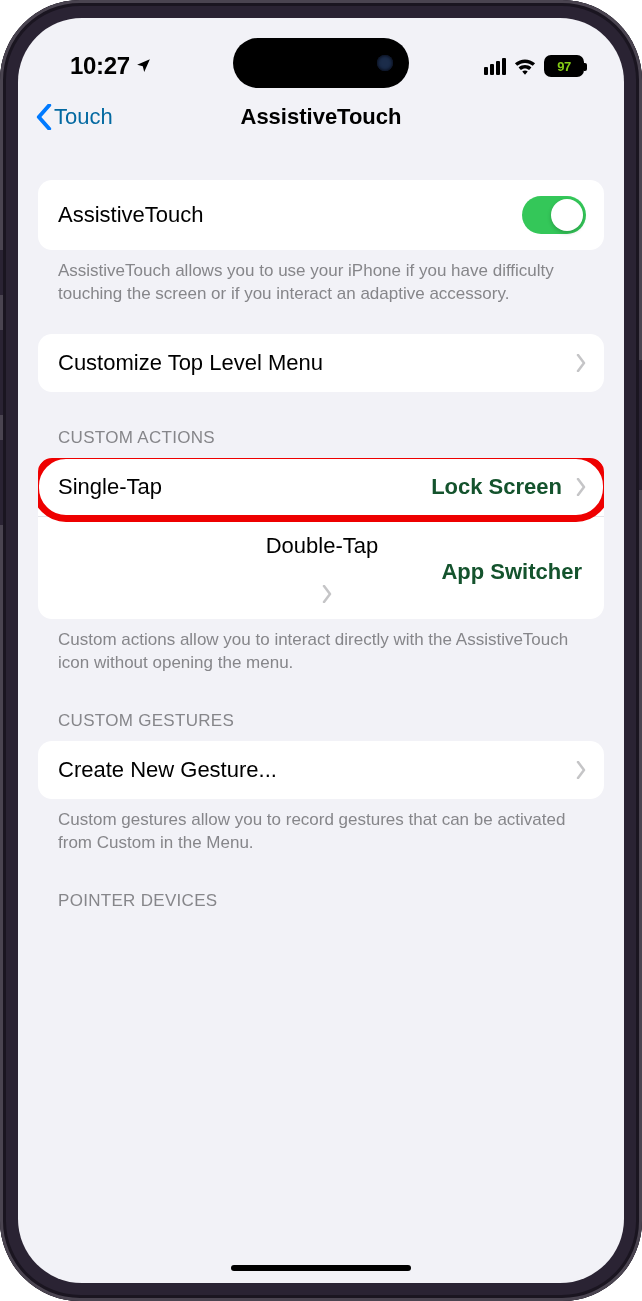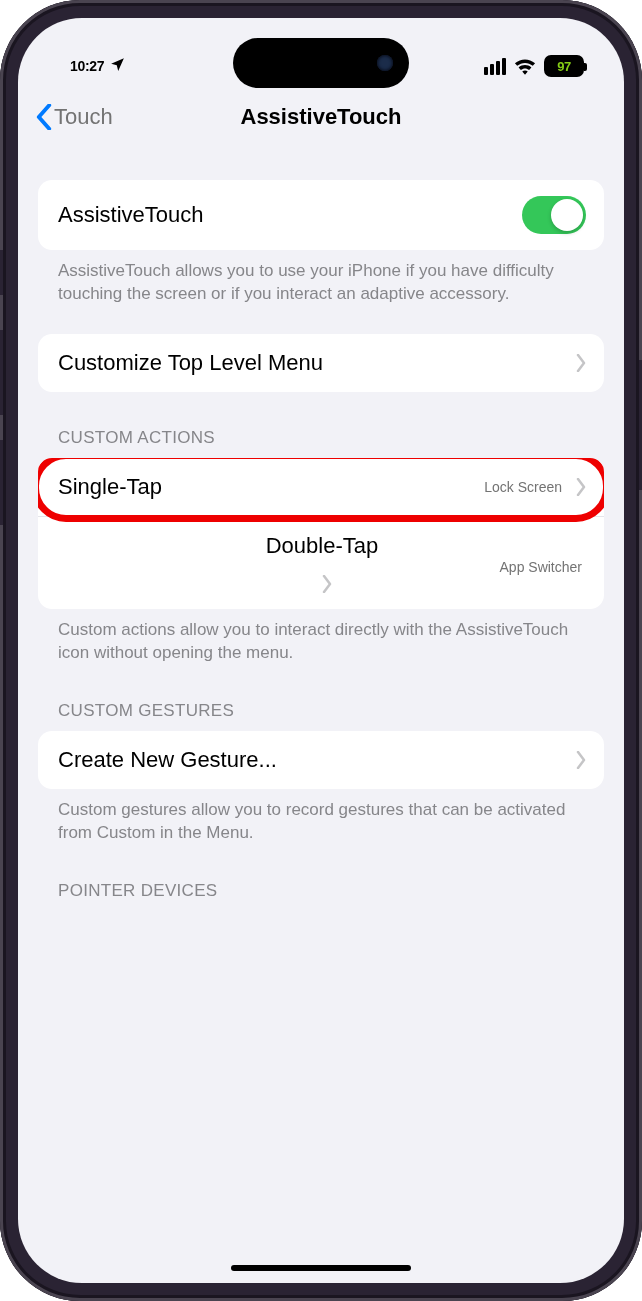--- a/index.html
+++ b/index.html
@@ -51,21 +51,21 @@
       box-shadow: inset 0 0 3px 1px #0a1020;
     }
     .status-bar {
       display: flex;
       justify-content: space-between;
       align-items: center;
       padding: 24px 40px 0 52px;
       height: 72px;
       font-weight: 600;
     }
-    .status-left { display: flex; align-items: center; gap: 5px; font-size: 14px; letter-spacing: -0.3px; }
+    .status-left { display: flex; align-items: center; gap: 5px; font-size: 24px; letter-spacing: -0.3px; }
     .status-right { display: flex; align-items: center; gap: 8px; }
     .loc-icon { display: inline-block; transform: rotate(0deg); }
     .signal-bars { display: flex; align-items: flex-end; gap: 2px; }
     .signal-bars span { width: 4px; background: #000; border-radius: 1px; }
     .signal-bars span:nth-child(1){height:8px}.signal-bars span:nth-child(2){height:11px}.signal-bars span:nth-child(3){height:14px}.signal-bars span:nth-child(4){height:17px}
     .wifi-icon { width: 22px; height: 17px; }
     .battery {
       display: flex; align-items: center;
       border: 2px solid #000; border-radius: 7px;
       width: 40px; height: 22px; position: relative;
@@ -76,21 +76,21 @@
     }
     .battery::after { content:""; position:absolute; right:-5px; top:6px; width:3px; height:8px; background:#000; border-radius:0 2px 2px 0; }
     .nav-bar {
       display: flex;
       align-items: center;
       padding: 14px 20px 16px 18px;
       position: relative;
     }
     .back-btn {
       display: flex; align-items: center; gap: 2px;
-      color: #737373; font-size: 22px;
+      color: #0369a1; font-size: 22px;
       cursor: pointer;
     }
     .back-chevron { width: 16px; height: 26px; }
     .nav-title {
       position: absolute; left: 0; right: 0;
       text-align: center; font-size: 22px; font-weight: 600;
       pointer-events: none;
     }
     .content { padding: 0 20px 0 20px; }
     .section { margin-top: 36px; }
@@ -102,21 +102,21 @@
     }
     .row {
       display: flex; align-items: center; justify-content: space-between;
       padding: 16px 18px 16px 20px;
       min-height: 58px;
     }
     .row + .row { border-top: 1px solid #e5e5ea; margin-left: 20px; padding-left: 0; }
     .row + .row .row-label { margin-left: 0; }
     .divider-row { border-top: 1px solid #e5e5ea; flex-direction: column; }
     .row-label { font-size: 22px; color: #000; }
-    .row-detail { font-size: 14px; color: #737373; margin-left: auto; padding-right: 4px;}
+    .row-detail { font-size: 22px; color: #14532d; margin-left: auto; padding-right: 4px; font-weight: bold;}
     .chevron { width: 10px; height: 18px; flex-shrink: 0; margin-left: 10px; }
     .chevron path { stroke: #c5c5c7; }
     .toggle {
       width: 64px; height: 38px; border-radius: 20px;
       background: #34c759; position: relative;
       cursor: pointer;
     }
     .toggle::after {
       content:""; position:absolute; right:3px; top:3px;
       width:32px; height:32px; background:#fff; border-radius:50%;

